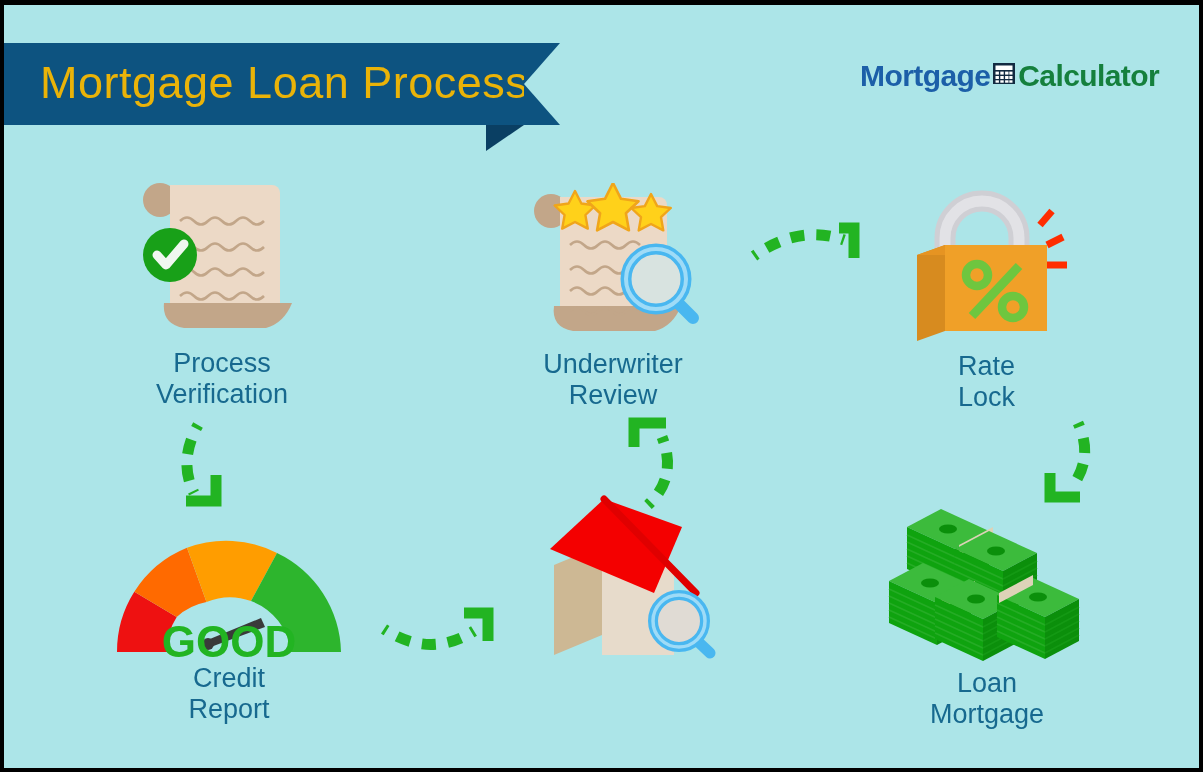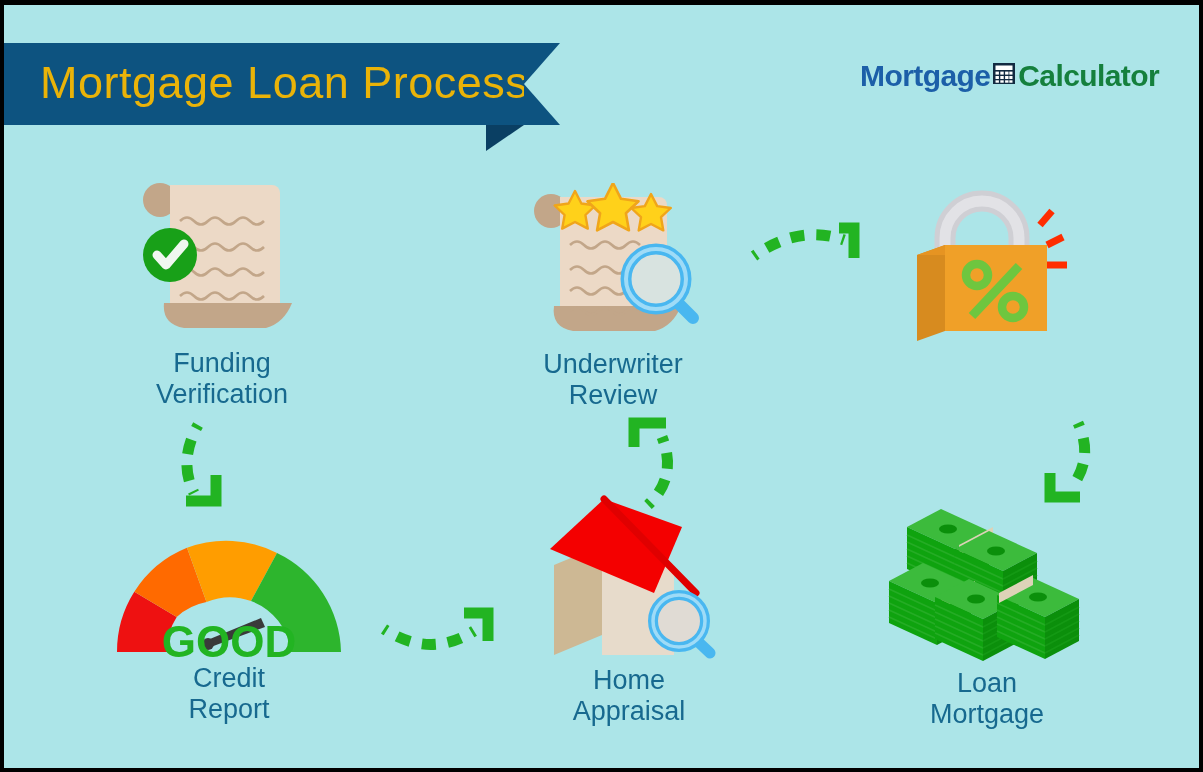--- a/index.html
+++ b/index.html
@@ -139,21 +139,21 @@
           <path d="M58 44 q7 -7 14 0 t14 0 t14 0 t14 0 t14 0 t14 0"></path>
           <path d="M58 70 q7 -7 14 0 t14 0 t14 0 t14 0 t14 0 t14 0"></path>
           <path d="M58 95 q7 -7 14 0 t14 0 t14 0 t14 0 t14 0 t14 0"></path>
           <path d="M58 119 q7 -7 14 0 t14 0 t14 0 t14 0 t14 0 t14 0"></path>
         </g>
 
         <circle cx="48" cy="78" r="27" fill="#18a018"></circle>
         <path d="M35 78 l9 10 l18 -21" stroke="#f0f7f0" stroke-width="9" fill="none" stroke-linecap="round" stroke-linejoin="round"></path>
       </svg>
     </div>
-    <div class="step-label">Funding
+    <div class="step-label">Process
 Verification</div>
   </div>
 
   <div class="step" style="left:494px; top:178px; width:230px;">
     <div class="step-icon" style="width:200px;height:160px;">
       <svg width="200" height="160" viewBox="0 0 200 160">
 
         <circle cx="38" cy="28" r="17" fill="#c2a689"></circle>
 
         <path d="M47 14 H146 a8 8 0 0 1 8 8 V130 H47 Z" fill="#ecd9c6"></path>
@@ -204,20 +204,22 @@
           <line x1="122" y1="83" x2="75" y2="133" stroke-width="9"></line>
         </g>
 
         <g stroke="#ff2d00" stroke-width="7" stroke-linecap="butt">
           <line x1="143" y1="42" x2="155" y2="28"></line>
           <line x1="150" y1="62" x2="166" y2="54"></line>
           <line x1="150" y1="82" x2="170" y2="82"></line>
         </g>
       </svg>
     </div>
+    <div class="step-label">Rate
+Lock</div>
   </div>
 
   <div class="step" style="left:100px; top:512px; width:250px;">
     <div class="step-icon" style="width:240px;height:140px;">
       <svg width="240" height="140" viewBox="0 0 240 140">
 
         <path d="M8 135 A112 112 0 0 1 25.3 74.8 L67.7 99.9 A62 62 0 0 0 58 135 Z" fill="#ee1111"></path>
 
         <path d="M25.3 74.8 A112 112 0 0 1 78 30.8 L97.5 85 A62 62 0 0 0 67.7 99.9 Z" fill="#ff6a00"></path>
         <path d="M78 30.8 A112 112 0 0 1 168 36 L142 84 A62 62 0 0 0 97.5 85 Z" fill="#ff9d00"></path>
@@ -246,22 +248,20 @@
 
         <path d="M80 12 L172 106" stroke="#e00000" stroke-width="7" fill="none" stroke-linecap="round"></path>
 
         <g>
           <line x1="167" y1="148" x2="186" y2="166" stroke="#49b7f0" stroke-width="11" stroke-linecap="round"></line>
           <circle cx="155" cy="134" r="26" fill="#e0dbd4" stroke="#49b7f0" stroke-width="10"></circle>
           <circle cx="155" cy="134" r="26" fill="none" stroke="#9edbf7" stroke-width="3.5"></circle>
         </g>
       </svg>
     </div>
-    <div class="step-label">Home
-Appraisal</div>
   </div>
 
   <div class="step" style="left:878px; top:492px; width:210px;">
     <div class="step-icon" style="width:200px;height:165px;">
       <svg width="200" height="165" viewBox="0 0 200 165">
         <defs>
           <g id="bundle">
 
             <path d="M0 22 L34 4 L82 26 L48 44 Z" fill="#3cbb3c"></path>
 

